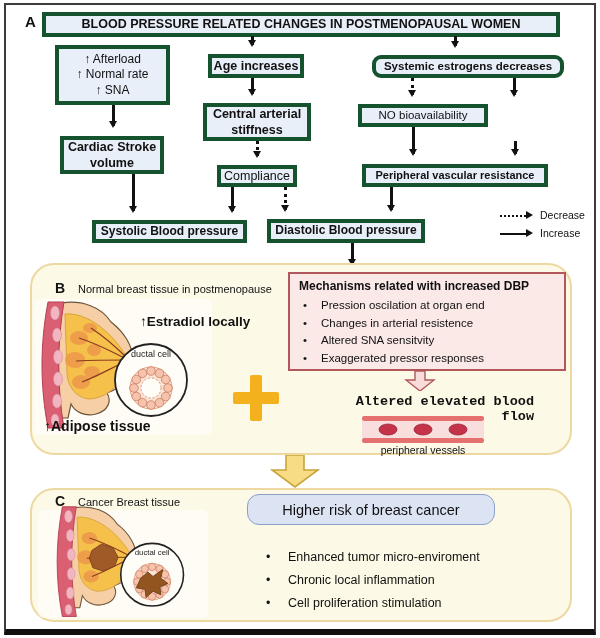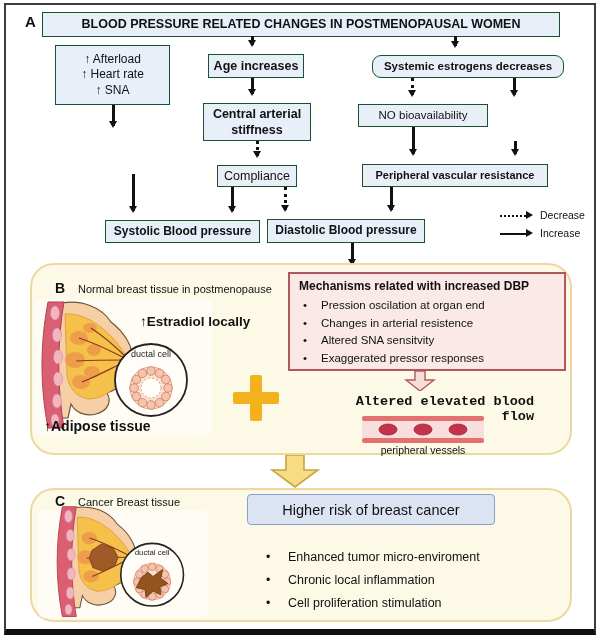--- a/index.html
+++ b/index.html
@@ -1,21 +1,21 @@
 <!DOCTYPE html>
 <html><head>
 <meta charset="utf-8">
 <style>
   html,body{margin:0;padding:0;background:#fff;}
   body{font-family:"Liberation Sans","DejaVu Sans",sans-serif;color:#111;}
   #page{position:relative;width:600px;height:638px;background:#fff;overflow:hidden;}
   #frame{position:absolute;left:4px;top:3px;right:4px;bottom:3px;border:2px solid #3c3c3c;border-bottom:6px solid #101010;pointer-events:none;}
 
   
-  .fbox{position:absolute;background:#e9eff9;border:1px solid #14532d;display:flex;align-items:center;justify-content:center;text-align:center;white-space:pre-line;font-size:12px;font-weight:bold;color:#111;line-height:1.3;box-sizing:border-box;}
+  .fbox{position:absolute;background:#e9eff9;border:4px solid #14532d;display:flex;align-items:center;justify-content:center;text-align:center;white-space:pre-line;font-size:12px;font-weight:bold;color:#111;line-height:1.3;box-sizing:border-box;}
   .reg{font-weight:normal;}
 
   
   .varrow{position:absolute;width:0;border-left:3px solid #111;}
   .varrow.dotted{border-left-style:dotted;}
   .varrow::after{content:"";position:absolute;left:-6px;bottom:-6px;width:0;height:0;border:4.5px solid transparent;border-top:7px solid #111;}
 
   
   .harrow{position:absolute;width:30px;height:0;border-top:2.5px solid #111;}
   .harrow.dotted{border-top-style:dotted;}
@@ -26,50 +26,52 @@
   #panel-b{top:263px;height:192px;}
   #panel-c{top:488px;height:134px;}
   .backdrop{position:absolute;background:rgba(255,255,255,0.55);border-radius:6px;}
 
   .mech-box{position:absolute;left:288px;top:272px;width:278px;height:99px;background:#fbe9e8;border:2px solid #b2575b;box-sizing:border-box;padding:5px 9px 0 9px;}
   .mech-box h3{margin:0 0 3px 0;font-size:12px;line-height:1.25;}
   .blist{margin:0;padding:0;list-style:none;}
   .blist li{position:relative;padding-left:22px;font-size:11.5px;line-height:17.5px;}
   .blist li::before{content:"\2022";position:absolute;left:4px;}
 
-  .risk-box{position:absolute;left:247px;top:494px;width:248px;height:31px;background:#dce4f4;border:1.5px solid #8aa0c8;border-radius:4px;display:flex;align-items:center;justify-content:center;font-size:14.5px;box-sizing:border-box;}
+  .risk-box{position:absolute;left:247px;top:494px;width:248px;height:31px;background:#dce4f4;border:1.5px solid #8aa0c8;border-radius:12px;display:flex;align-items:center;justify-content:center;font-size:14.5px;box-sizing:border-box;}
   .c-list{position:absolute;left:260px;top:546px;width:300px;margin:0;padding:0;list-style:none;}
   .c-list li{position:relative;padding-left:28px;font-size:12.5px;line-height:23px;}
   .c-list li::before{content:"\2022";position:absolute;left:6px;}
 
   .plus-part{position:absolute;background:#f3b11d;border-radius:2px;}
 
   .big-bold{font-weight:bold;font-size:13.5px;}
   svg text{font-family:"Liberation Sans","DejaVu Sans",sans-serif;}
 </style>
 </head>
 <body>
 
 <div id="page">
   <div id="frame"></div>
 
   <div class="lbl" style="left:25px;top:13px;font-weight:bold;font-size:15px;">A</div>
   <div class="fbox" style="left:42px;top:12px;width:518px;height:25px;font-size:12.5px;">BLOOD PRESSURE RELATED CHANGES IN POSTMENOPAUSAL WOMEN</div>
 
   <div class="fbox reg" style="left:55px;top:45px;width:115px;height:60px;">↑ Afterload
-↑ Heart rate
+↑ Normal rate
 ↑ SNA</div>
   <div class="fbox" style="left:208px;top:54px;width:96px;height:24px;font-size:12.5px;">Age increases</div>
   <div class="fbox" style="left:372px;top:55px;width:192px;height:23px;font-size:11.5px;border-radius:9px;">Systemic estrogens decreases</div>
   <div class="fbox" style="left:203px;top:103px;width:108px;height:38px;font-size:12.5px;">Central arterial
 stiffness</div>
   <div class="fbox reg" style="left:358px;top:104px;width:130px;height:23px;font-size:11.5px;">NO bioavailability</div>
+  <div class="fbox" style="left:60px;top:136px;width:104px;height:38px;font-size:12.5px;">Cardiac Stroke
+volume</div>
   <div class="fbox reg" style="left:217px;top:165px;width:80px;height:22px;font-size:12.5px;">Compliance</div>
   <div class="fbox" style="left:362px;top:164px;width:186px;height:23px;font-size:11px;">Peripheral vascular resistance</div>
-  <div class="fbox" style="left:92px;top:220px;width:155px;height:23px;margin-left:13px;">Systolic  Blood pressure</div>
+  <div class="fbox" style="left:92px;top:220px;width:155px;height:23px;">Systolic  Blood pressure</div>
   <div class="fbox" style="left:267px;top:219px;width:158px;height:24px;">Diastolic Blood pressure</div>
 
   <div class="varrow" style="left:250.5px;top:36px;height:9px;"></div>
   <div class="varrow" style="left:453.5px;top:36px;height:10px;"></div>
   <div class="varrow" style="left:111.5px;top:105px;height:21px;"></div>
   <div class="varrow" style="left:250.5px;top:78px;height:16px;"></div>
   <div class="varrow dotted" style="left:255.5px;top:141px;height:15px;"></div>
   <div class="varrow" style="left:131.5px;top:174px;height:37px;"></div>
   <div class="varrow" style="left:230.5px;top:187px;height:24px;"></div>
   <div class="varrow dotted" style="left:283.5px;top:187px;height:23px;"></div>

